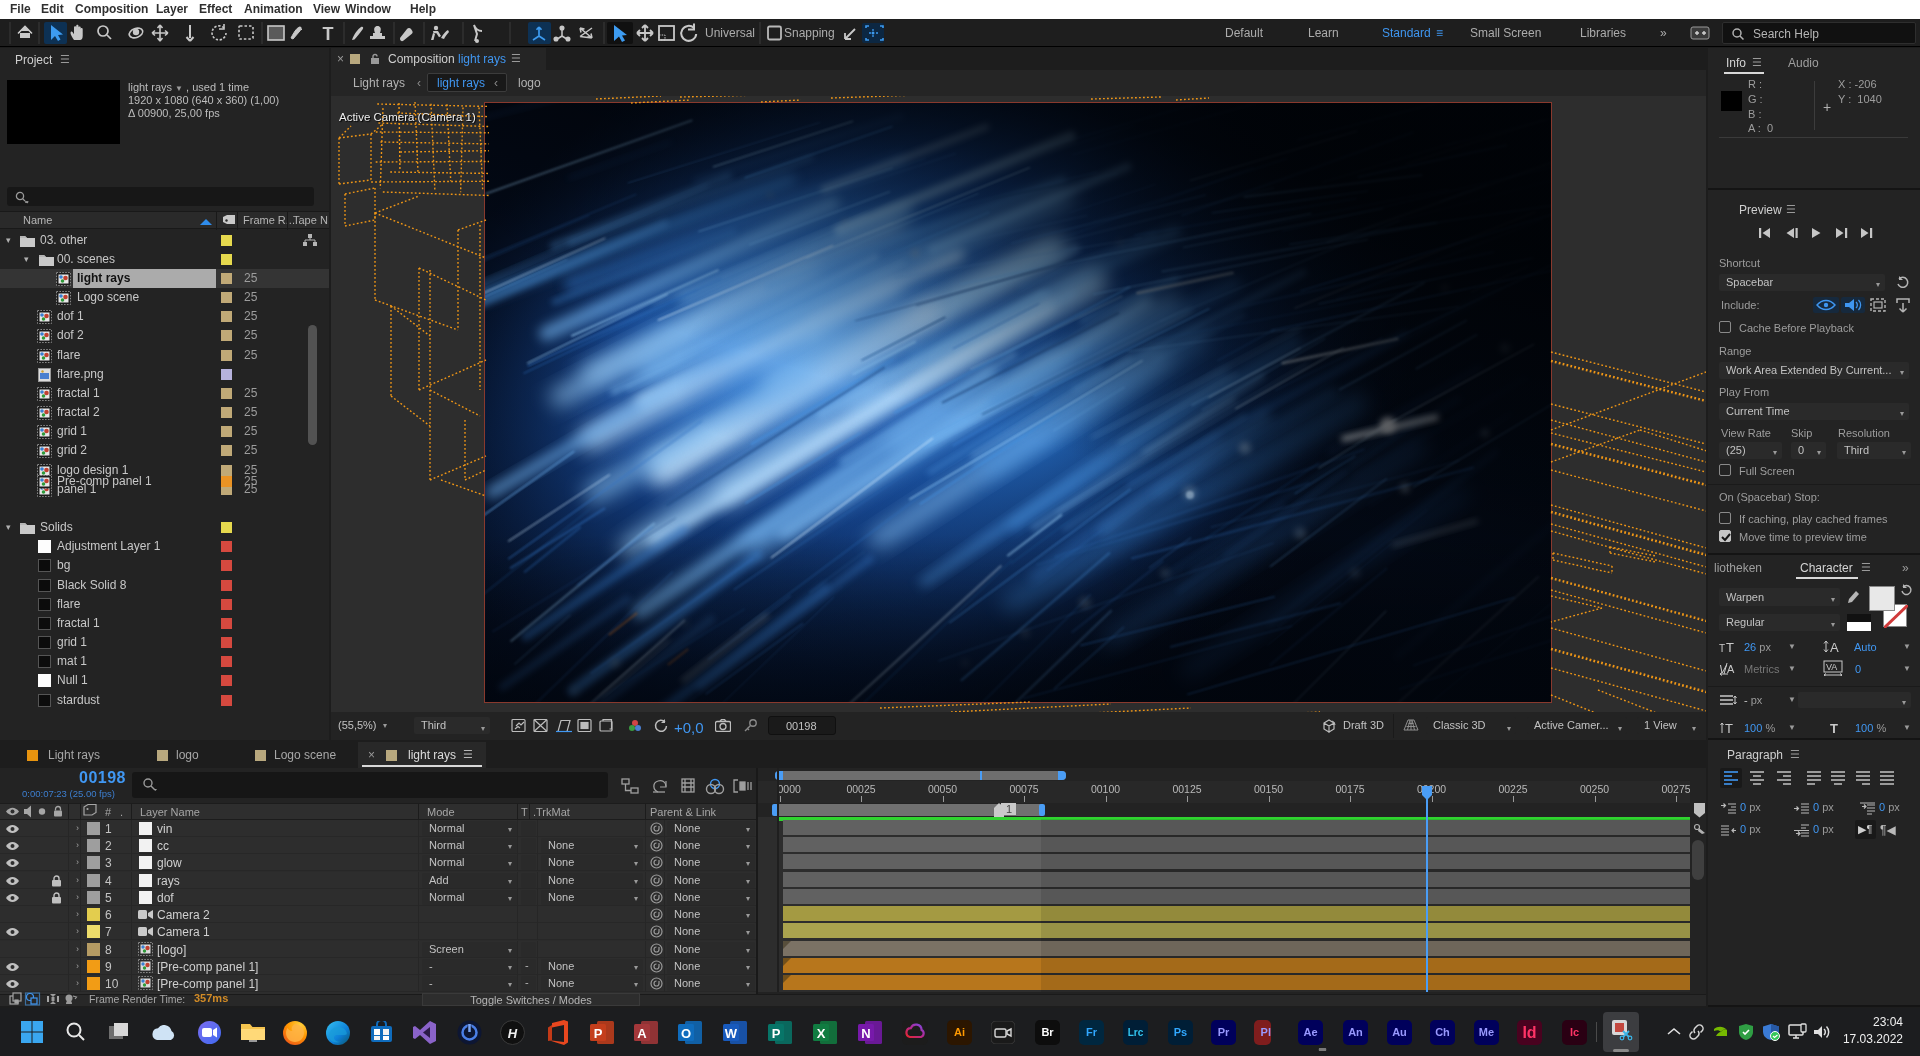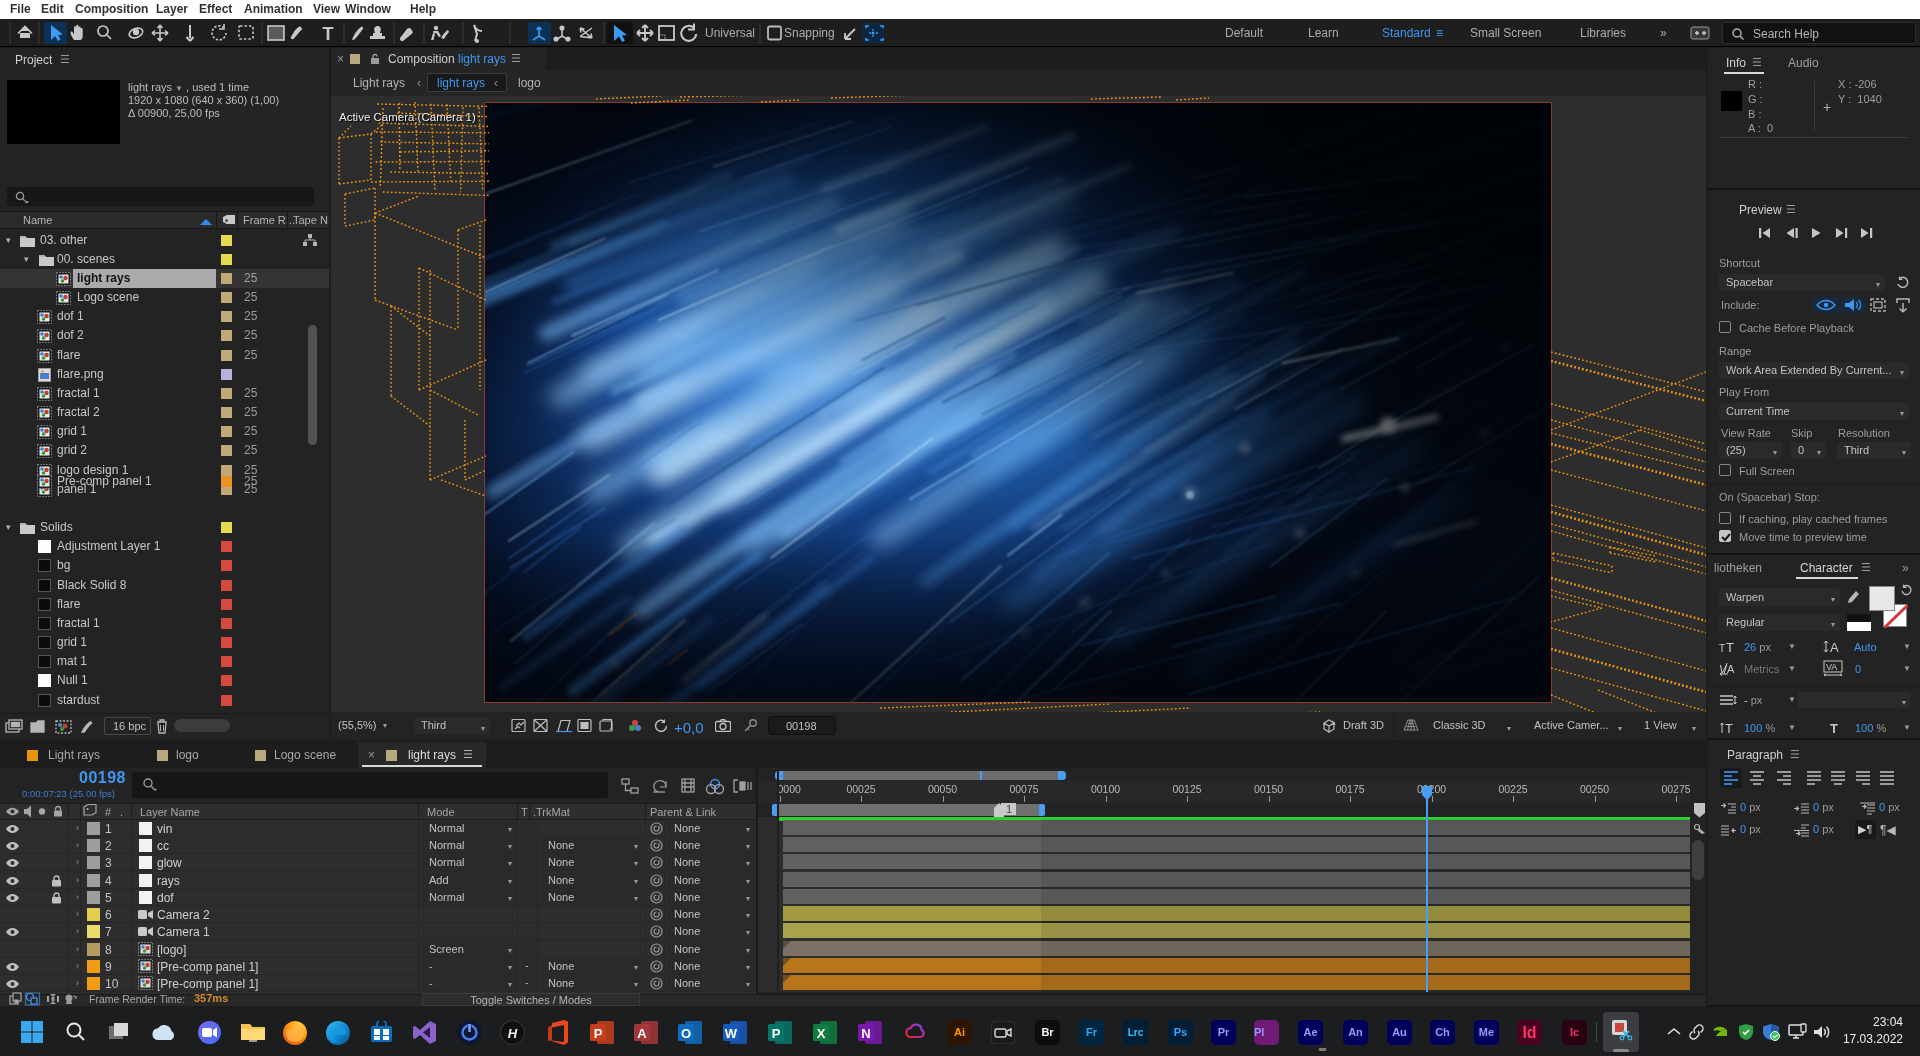--- a/index.html
+++ b/index.html
@@ -399,43 +399,20 @@
           <div class="abs" style="left:221px;top:4px;width:11px;height:11px;background:#d5493f"></div>
         </div>
 <div class="abs" style="left:0;top:642.5px;width:329px;height:19px;">
           <div class="abs" style="left:38px;top:3px;width:13px;height:13px;background:#0c0c0c;border:1px solid #555"></div>
           <span class="t" style="left:57px;top:2px;font-size:12px;color:#c8c8c8">stardust</span>
           <div class="abs" style="left:221px;top:4px;width:11px;height:11px;background:#d5493f"></div>
         </div>
 </div>
 <div class="abs" style="left:307px;top:67px;width:9px;height:330px;background:#3e3e3e;border-radius:5px;opacity:.0"></div>
 <div class="abs" style="left:308px;top:277px;width:9px;height:120px;background:#525252;border-radius:5px"></div>
-<div class="abs" style="left:0;top:665px;width:329px;height:27px;background:#232323;border-top:1px solid #1a1a1a">
- <svg width="210" height="20" style="position:absolute;left:5px;top:3px" viewBox="0 0 210 20">
-  <g fill="none" stroke="#b5b5b5" stroke-width="1.3">
-   <rect x="1" y="6" width="13" height="9"></rect>
-            <rect x="4" y="3" width="13" height="9" fill="#232323"></rect>
-            <rect x="6.5" y="5.5" width="8" height="4" fill="#b5b5b5"></rect>
-   <path d="M26 6h5l2-2h6v3h-13zM26 7h13v8h-13z" fill="#b5b5b5"></path>
-   <rect x="51" y="4" width="15" height="12" stroke-dasharray="2 1.5"></rect>
-            <circle cx="55" cy="8" r="2" fill="#4a8fd0" stroke="none"></circle>
-            <circle cx="60" cy="9" r="2.5" fill="#c04030" stroke="none"></circle>
-            <circle cx="57" cy="12" r="2" fill="#3a9a40" stroke="none"></circle>
-   <path d="M76 16c3-7 7-11 10-12l1.5 2.5c-3 2-6 6-7.5 9z" fill="#b5b5b5" stroke="none"></path>
-  </g>
- </svg>
- <div class="abs" style="left:104px;top:3px;width:47px;height:18px;border:1px solid #484848;border-radius:2px">
-          <span class="t" style="left:8px;top:2px;font-size:11px;color:#c0c0c0">16 bpc</span>
-        </div>
- <svg width="14" height="16" style="position:absolute;left:155px;top:4px" viewBox="0 0 14 16">
-          <path d="M2 4h10M5 4V2h4v2M3 5l1 10h6l1-10" fill="none" stroke="#b5b5b5" stroke-width="1.3"></path>
-          <path d="M5.5 7v6M8.5 7v6" stroke="#b5b5b5"></path>
-        </svg>
- <div class="abs" style="left:174px;top:5px;width:56px;height:13px;background:#3c3c3c;border-radius:7px"></div>
-</div>
 </div>
 
 <div id="comp">
 <div class="abs" style="left:0;top:0;width:1375px;height:22px;background:#1d1d1d"></div>
 <div class="abs" style="left:0;top:0;width:215px;height:22px;background:#252525"></div>
 <span class="t" style="left:6px;top:4px;font-size:12px;color:#9a9a9a">×</span>
 <div class="abs" style="left:19px;top:6px;width:10px;height:10px;background:#b8a87e"></div>
 <svg class="abs" style="left:39px;top:5px" width="10" height="12" viewBox="0 0 10 12">
         <rect x="1" y="5" width="8" height="6" fill="#9a9a9a"></rect>
         <path d="M3 5V3.5a2 2 0 0 1 4 0" fill="none" stroke="#9a9a9a" stroke-width="1.4"></path>
@@ -1800,21 +1777,21 @@
 <svg class="abs" style="left:991px;top:13px" width="24" height="23" viewBox="0 0 24 23">
         <rect x="0" y="0" width="24" height="23" rx="5" fill="#1a1a1a" stroke="#3a3a3a"></rect>
         <rect x="4" y="8" width="11" height="8" rx="1.5" fill="none" stroke="#d8d8d8" stroke-width="1.4"></rect>
         <path d="M16 10l4-2v7l-4-2z" fill="none" stroke="#d8d8d8" stroke-width="1.4"></path>
       </svg>
 <div class="abs" style="left:1035px;top:12px;width:25px;height:25px;background:#0d0d0d;border-radius:5px;text-align:center"><span style="font-size:11px;color:#ffffff;font-weight:bold;line-height:25px;font-family:'Liberation Sans',sans-serif">Br</span></div>
 <div class="abs" style="left:1079px;top:12px;width:25px;height:25px;background:#00273f;border-radius:5px;text-align:center"><span style="font-size:11px;color:#31a8ff;font-weight:bold;line-height:25px;font-family:'Liberation Sans',sans-serif">Fr</span></div>
 <div class="abs" style="left:1123px;top:12px;width:25px;height:25px;background:#001e36;border-radius:5px;text-align:center"><span style="font-size:10px;color:#31c5f0;font-weight:bold;line-height:25px;font-family:'Liberation Sans',sans-serif">Lrc</span></div>
 <div class="abs" style="left:1168px;top:12px;width:25px;height:25px;background:#001e36;border-radius:5px;text-align:center"><span style="font-size:11px;color:#31a8ff;font-weight:bold;line-height:25px;font-family:'Liberation Sans',sans-serif">Ps</span></div>
 <div class="abs" style="left:1211px;top:12px;width:25px;height:25px;background:#00005b;border-radius:5px;text-align:center"><span style="font-size:11px;color:#9999ff;font-weight:bold;line-height:25px;font-family:'Liberation Sans',sans-serif">Pr</span></div>
-<div class="abs" style="left:1254px;top:12px;width:25px;height:25px;background:#701a75;border-radius:5px;text-align:left"><span style="font-size:11px;color:#9999ff;font-weight:bold;line-height:25px;font-family:'Liberation Sans',sans-serif">Pl</span></div>
+<div class="abs" style="left:1254px;top:12px;width:17px;height:25px;background:#7f1d1d;border-radius:5px;text-align:right"><span style="font-size:11px;color:#9999ff;font-weight:bold;line-height:25px;font-family:'Liberation Sans',sans-serif">Pl</span></div>
 <div class="abs" style="left:1298px;top:12px;width:25px;height:25px;background:#00005b;border-radius:5px;text-align:center"><span style="font-size:11px;color:#9999ff;font-weight:bold;line-height:25px;font-family:'Liberation Sans',sans-serif">Ae</span></div>
 <div class="abs" style="left:1343px;top:12px;width:25px;height:25px;background:#00005b;border-radius:5px;text-align:center"><span style="font-size:11px;color:#9999ff;font-weight:bold;line-height:25px;font-family:'Liberation Sans',sans-serif">An</span></div>
 <div class="abs" style="left:1387px;top:12px;width:25px;height:25px;background:#00005b;border-radius:5px;text-align:center"><span style="font-size:11px;color:#9999ff;font-weight:bold;line-height:25px;font-family:'Liberation Sans',sans-serif">Au</span></div>
 <div class="abs" style="left:1430px;top:12px;width:25px;height:25px;background:#00005b;border-radius:5px;text-align:center"><span style="font-size:11px;color:#9999ff;font-weight:bold;line-height:25px;font-family:'Liberation Sans',sans-serif">Ch</span></div>
 <div class="abs" style="left:1474px;top:12px;width:25px;height:25px;background:#00005b;border-radius:5px;text-align:center"><span style="font-size:11px;color:#9999ff;font-weight:bold;line-height:25px;font-family:'Liberation Sans',sans-serif">Me</span></div>
 <div class="abs" style="left:1517px;top:12px;width:25px;height:25px;background:#49021f;border-radius:5px;text-align:center"><span style="font-size:16px;color:#ff3366;font-weight:bold;line-height:25px;font-family:'Liberation Sans',sans-serif">Id</span></div>
 <div class="abs" style="left:1562px;top:12px;width:25px;height:25px;background:#2a0013;border-radius:5px;text-align:center"><span style="font-size:11px;color:#ff3366;font-weight:bold;line-height:25px;font-family:'Liberation Sans',sans-serif">Ic</span></div>
 <div class="abs" style="left:1310px;top:40px;width:25px;height:3px;border-radius:2px;background:#7a7a7a;transform:scaleX(.3)"></div>
 <div class="abs" style="left:1596px;top:14px;width:1px;height:20px;background:#4a4a4a"></div>
 <div class="abs" style="left:1603px;top:4px;width:36px;height:40px;background:#3c3d40;border-radius:4px"></div>

